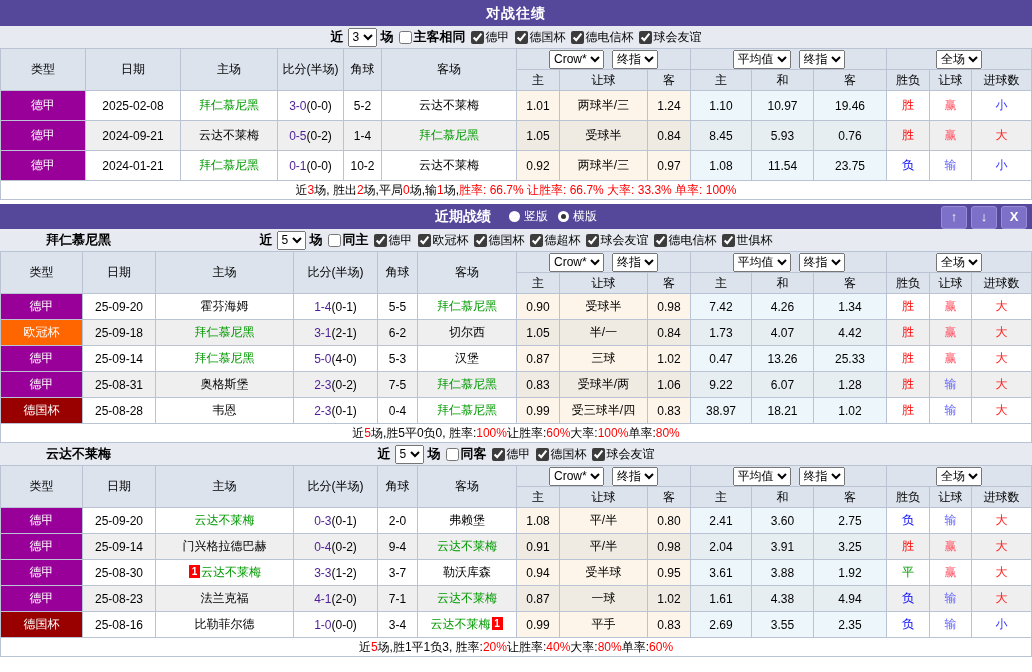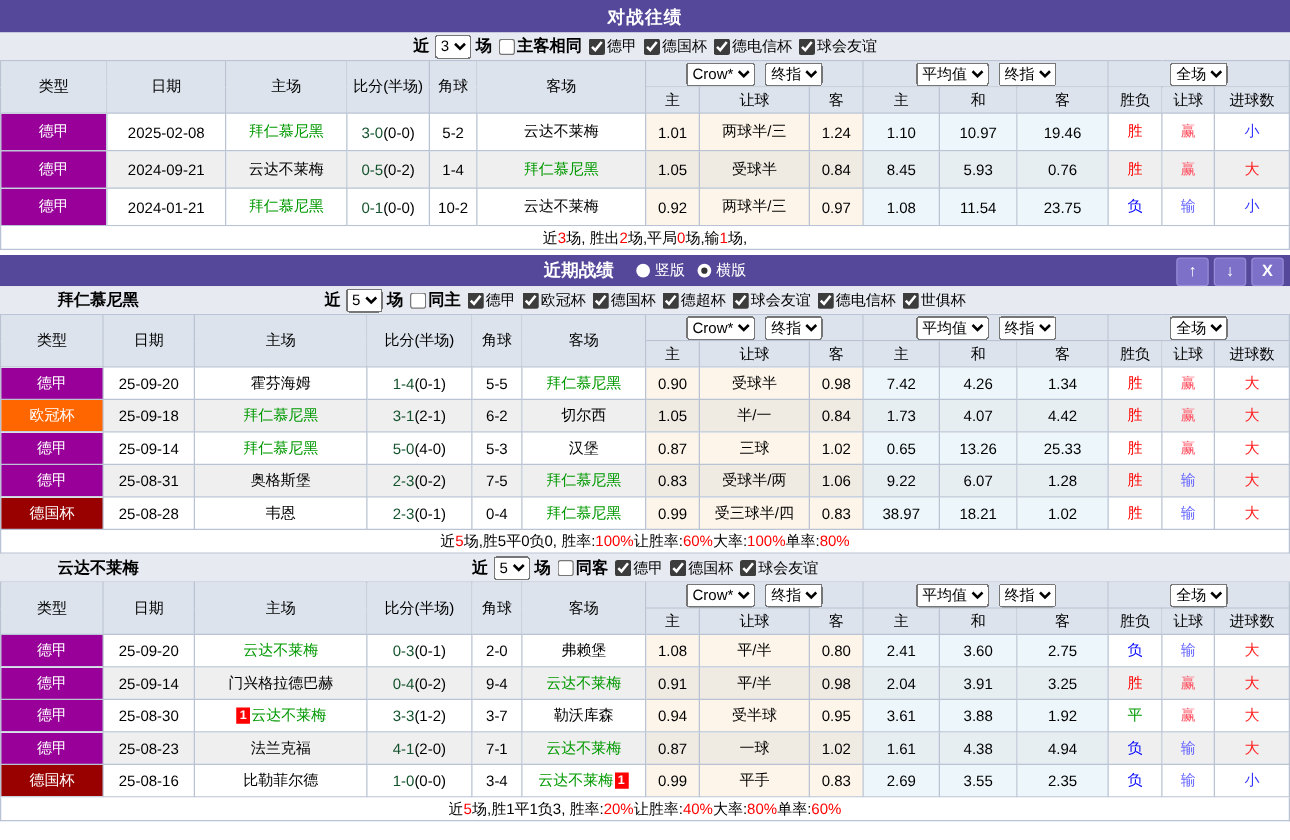--- a/index.html
+++ b/index.html
@@ -25,21 +25,21 @@
   tbody tr.odd td{background:#ffffff;}
   tbody tr.odd td.crow{background:#fdf5e9;}
   tbody tr.even td.crow{background:#efeae2;}
   tbody tr.odd td.avg{background:#edf6fa;}
   tbody tr.even td.avg{background:#e7eef2;}
   td.lg{color:#fff;}
   .lg-dj{background:#990099 !important;}
   .lg-og{background:#ff6600 !important;}
   .lg-dg{background:#990000 !important;}
   .grn{color:#009900;}
-  .scr{color:#14532d;}
+  .scr{color:#4c1d95;}
   .w{color:#ff0000;} .l{color:#0000ff;} .d{color:#009900;}
   .hw{color:#ff5566;} .hl{color:#6666ff;}
   .big{color:#ff2222;} .small{color:#3333ff;}
   .rc{display:inline-block;background:#ff0000;color:#fff;font-size:10px;font-weight:bold;
       width:11px;height:13px;line-height:13px;margin:0 1px;vertical-align:1px;}
   .sum{height:18px;border:1px solid #b9c3d3;border-top:none;background:#fff;
        display:flex;align-items:center;justify-content:center;font-size:12px;}
   .sum .red{color:#ff0000;}
   .gap{height:4px;background:#fff;}
   .bar2{height:25px;background:#55489a;color:#fff;display:flex;align-items:center;
@@ -187,20 +187,21 @@
 <div class="sum" id="s-h2h">
     <span>近 </span>
     <span class="red">3</span>
     <span> 场, 胜出 </span>
     <span class="red">2</span>
     <span> 场,平局 </span>
     <span class="red">0</span>
     <span> 场,输 </span>
     <span class="red">1</span>
     <span> 场, </span>
+    <span class="red">胜率: 66.7% 让胜率: 66.7% 大率: 33.3% 单率: 100%</span>
   </div>
 
 <div class="gap"></div>
 
 <div class="bar2">
   <span class="bar2-title">近期战绩</span>
   <span class="fgroup" id="radio-group">
       <label>
         <span class="radio"></span>
         <span class="rlabel">竖版</span>
@@ -337,21 +338,21 @@
       <tr class="odd">
         <td class="lg lg-dj">德甲</td>
         <td>25-09-14</td>
         <td class="team"><span class="grn">拜仁慕尼黑</span></td>
         <td><span class="scr">5-0</span><span>(4-0)</span></td>
         <td>5-3</td>
         <td class="team"><span>汉堡</span></td>
         <td class="crow">0.87</td>
         <td class="crow">三球</td>
         <td class="crow">1.02</td>
-        <td class="avg">0.65</td>
+        <td class="avg">0.47</td>
         <td class="avg">13.26</td>
         <td class="avg">25.33</td>
         <td><span class="w">胜</span></td>
         <td><span class="hw">赢</span></td>
         <td><span class="big">大</span></td>
       </tr>
       <tr class="even">
         <td class="lg lg-dj">德甲</td>
         <td>25-08-31</td>
         <td class="team"><span>奥格斯堡</span></td>

